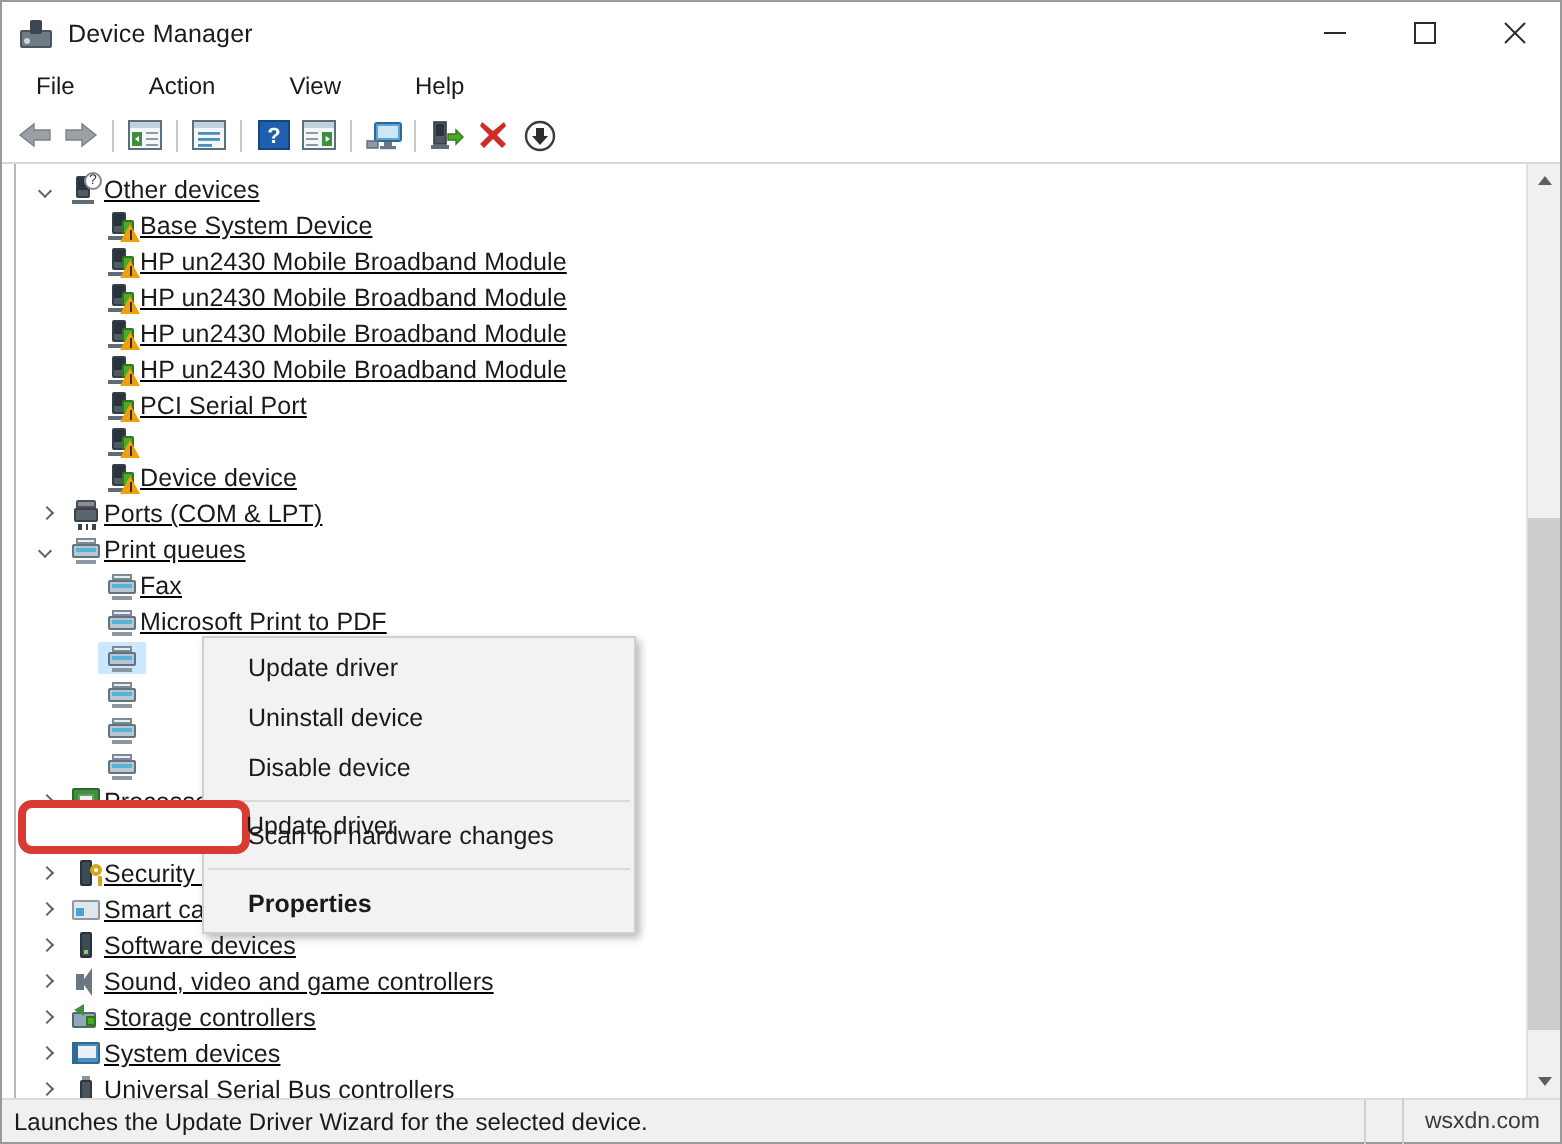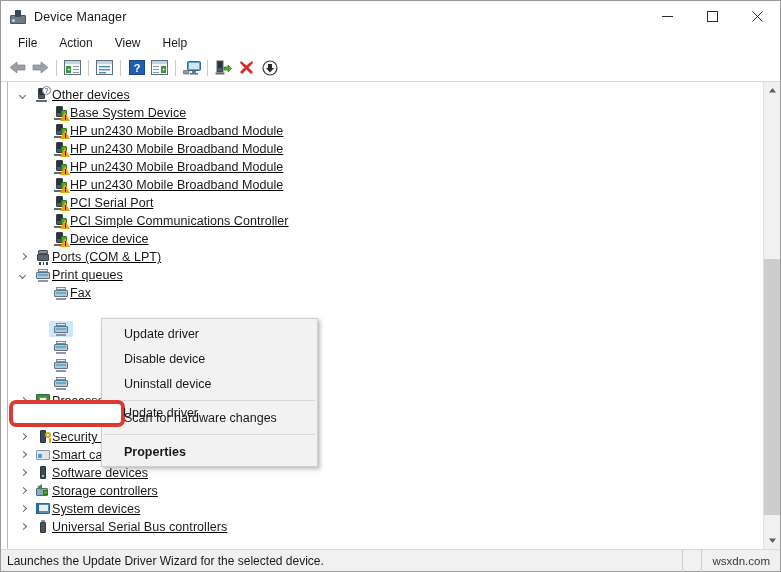--- a/index.html
+++ b/index.html
@@ -56,20 +56,21 @@
     color: #2b2b2b;
   }
   .win-btn svg { display: block; }
 
   
   .menubar {
     height: 22px; flex: 0 0 22px;
     display: flex; align-items: center;
     background: #ffffff;
     padding-left: 6px;
+    gap: 15px;
   }
   .menubar-item {
     font-size: 12px; color: #1a1a1a;
     padding: 2px 11px 3px 11px;
   }
 
   
   .toolbar {
     height: 28px; flex: 0 0 28px;
     display: flex; align-items: center;
@@ -703,21 +704,20 @@
               <div class="icon-cell">
                 <div class="ico">
                   <div class="ico-dev-body"></div>
                   <div class="ico-dev-screen"></div>
                   <div class="ico-dev-base"></div>
                   <div class="ico-green-tab"></div>
                   <div class="ico-warn"></div>
                   <div class="ico-warn-i"></div>
                 </div>
               </div>
-              <span class="row-label">PCI Simple Communications Controller</span>
             </div>
           </div>
           <div class="row">
             <div style="flex: 0 0 32px; height: 18px;"></div>
             <div class="twisty-cell"></div>
             <div class="row-label-bg">
               <div class="icon-cell">
                 <div class="ico">
                   <div class="ico-dev-body"></div>
                   <div class="ico-dev-screen"></div>
@@ -776,37 +776,33 @@
                   <div class="ico-pr-slot"></div>
                   <div class="ico-pr-tray"></div>
                 </div>
               </div>
               <span class="row-label">Fax</span>
             </div>
           </div>
           <div class="row">
             <div style="flex: 0 0 32px; height: 18px;"></div>
             <div class="twisty-cell"></div>
-          </div>
-          <div class="row selected">
-            <div style="flex: 0 0 32px; height: 18px;"></div>
-            <div class="twisty-cell"></div>
             <div class="row-label-bg">
               <div class="icon-cell">
                 <div class="ico">
                   <div class="ico-pr-top"></div>
                   <div class="ico-pr-body"></div>
                   <div class="ico-pr-slot"></div>
                   <div class="ico-pr-tray"></div>
                 </div>
               </div>
-              <span class="row-label"></span>
-            </div>
-          </div>
-          <div class="row">
+              <span class="row-label">Microsoft Print to PDF</span>
+            </div>
+          </div>
+          <div class="row selected">
             <div style="flex: 0 0 32px; height: 18px;"></div>
             <div class="twisty-cell"></div>
             <div class="row-label-bg">
               <div class="icon-cell">
                 <div class="ico">
                   <div class="ico-pr-top"></div>
                   <div class="ico-pr-body"></div>
                   <div class="ico-pr-slot"></div>
                   <div class="ico-pr-tray"></div>
                 </div>
@@ -838,20 +834,35 @@
                   <div class="ico-pr-top"></div>
                   <div class="ico-pr-body"></div>
                   <div class="ico-pr-slot"></div>
                   <div class="ico-pr-tray"></div>
                 </div>
               </div>
               <span class="row-label"></span>
             </div>
           </div>
           <div class="row">
+            <div style="flex: 0 0 32px; height: 18px;"></div>
+            <div class="twisty-cell"></div>
+            <div class="row-label-bg">
+              <div class="icon-cell">
+                <div class="ico">
+                  <div class="ico-pr-top"></div>
+                  <div class="ico-pr-body"></div>
+                  <div class="ico-pr-slot"></div>
+                  <div class="ico-pr-tray"></div>
+                </div>
+              </div>
+              <span class="row-label"></span>
+            </div>
+          </div>
+          <div class="row">
             <div style="flex: 0 0 14px; height: 18px;"></div>
             <div class="twisty-cell">
               <div class="twisty collapsed"></div>
             </div>
             <div class="row-label-bg">
               <div class="icon-cell">
                 <div class="ico">
                   <div class="ico-cpu-out"></div>
                   <div class="ico-cpu-in"></div>
                 </div>
@@ -911,20 +922,35 @@
               <div class="twisty collapsed"></div>
             </div>
             <div class="row-label-bg">
               <div class="icon-cell">
                 <div class="ico">
                   <div class="ico-sw"></div>
                   <div class="ico-sw-dot"></div>
                 </div>
               </div>
               <span class="row-label">Software devices</span>
+            </div>
+          </div>
+          <div class="row">
+            <div style="flex: 0 0 14px; height: 18px;"></div>
+            <div class="twisty-cell">
+              <div class="twisty collapsed"></div>
+            </div>
+            <div class="row-label-bg">
+              <div class="icon-cell">
+                <div class="ico">
+                  <div class="ico-spk"></div>
+                  <div class="ico-spk-cone"></div>
+                </div>
+              </div>
+              <span class="row-label">Sound, video and game controllers</span>
             </div>
           </div>
           <div class="row">
             <div style="flex: 0 0 14px; height: 18px;"></div>
             <div class="twisty-cell">
               <div class="twisty collapsed"></div>
             </div>
             <div class="row-label-bg">
               <div class="icon-cell">
                 <div class="ico">
@@ -981,22 +1007,22 @@
       </div>
       <div class="vs-arrow">
         <svg width="9" height="7" viewBox="0 0 9 7">
             <path d="M4.5,6 L1,1.5 L8,1.5 Z" fill="#5d5d5d"></path>
           </svg>
       </div>
     </div>
 
     <div class="ctxmenu">
       <div class="ctx-item">Update driver</div>
+      <div class="ctx-item">Uninstall device</div>
       <div class="ctx-item">Disable device</div>
-      <div class="ctx-item">Uninstall device</div>
       <div class="ctx-sep"></div>
       <div class="ctx-item">Scan for hardware changes</div>
       <div class="ctx-sep"></div>
       <div class="ctx-item bold">Properties</div>
     </div>
 
     <div class="ctx-highlight" style="border-color: rgb(217, 58, 50);"></div>
   <div class="ctx-highlight-label">Update driver</div>
     </div>
 

